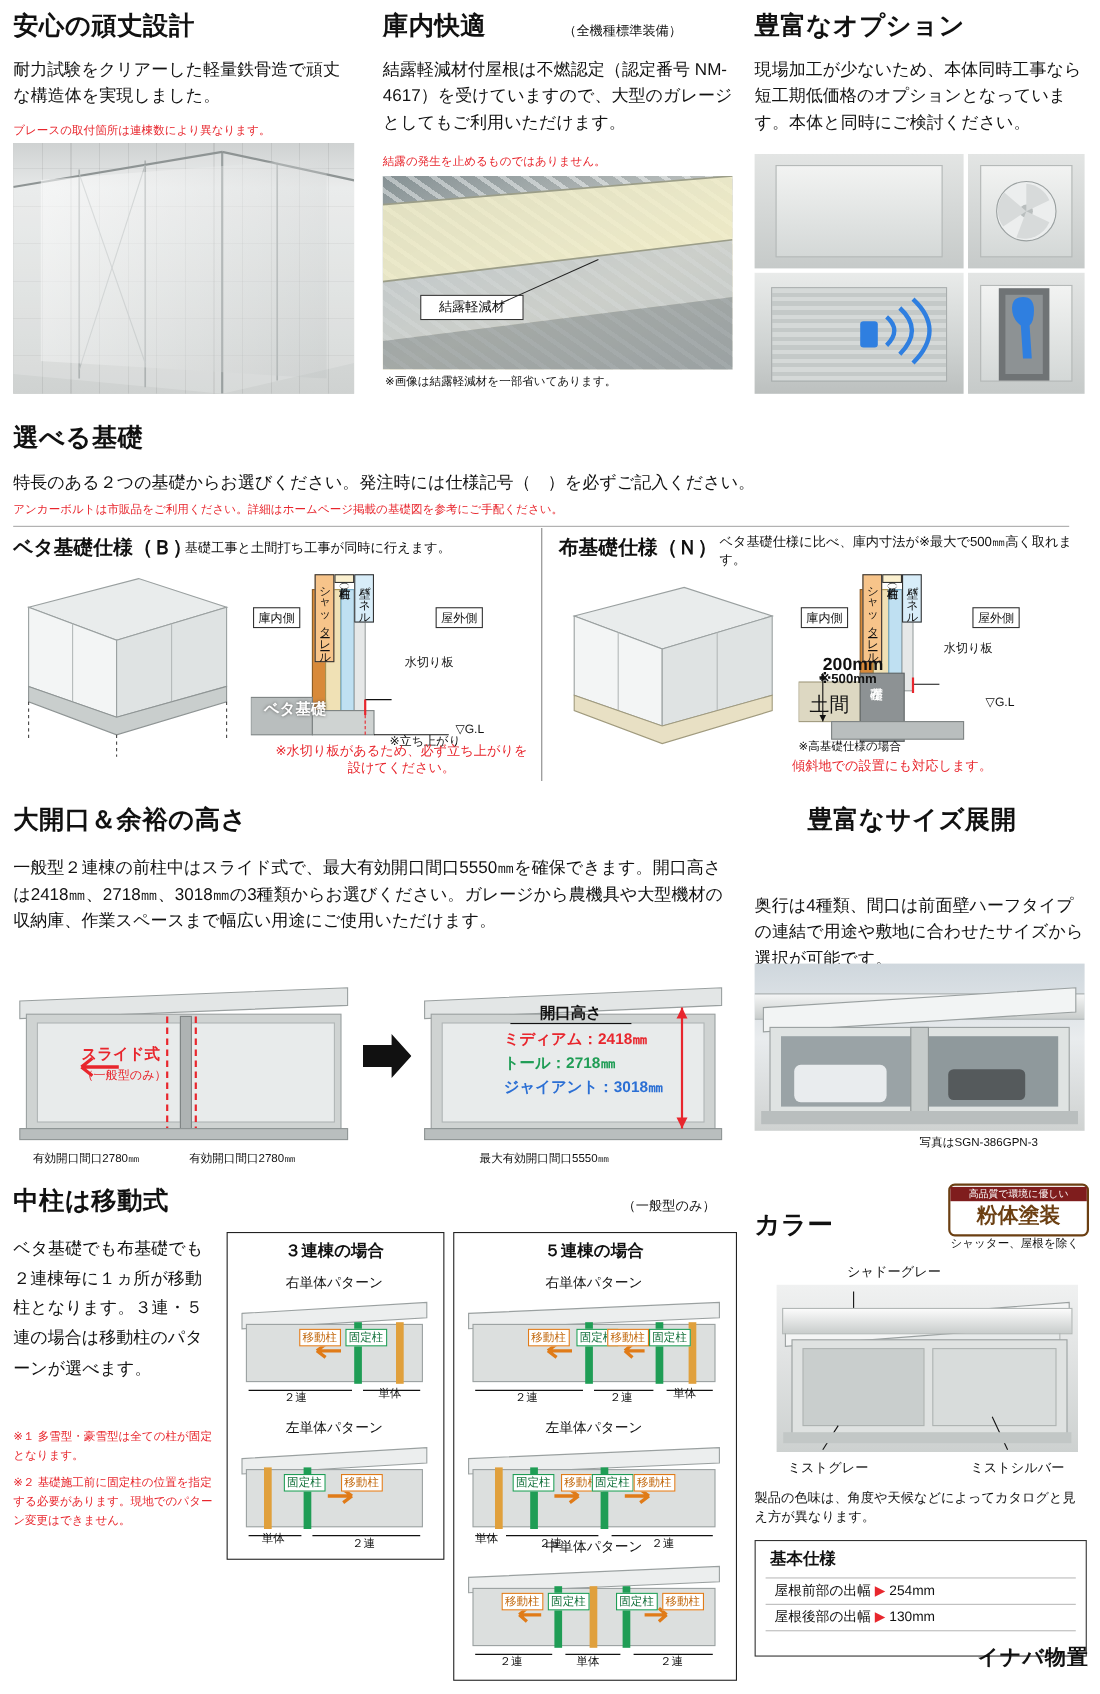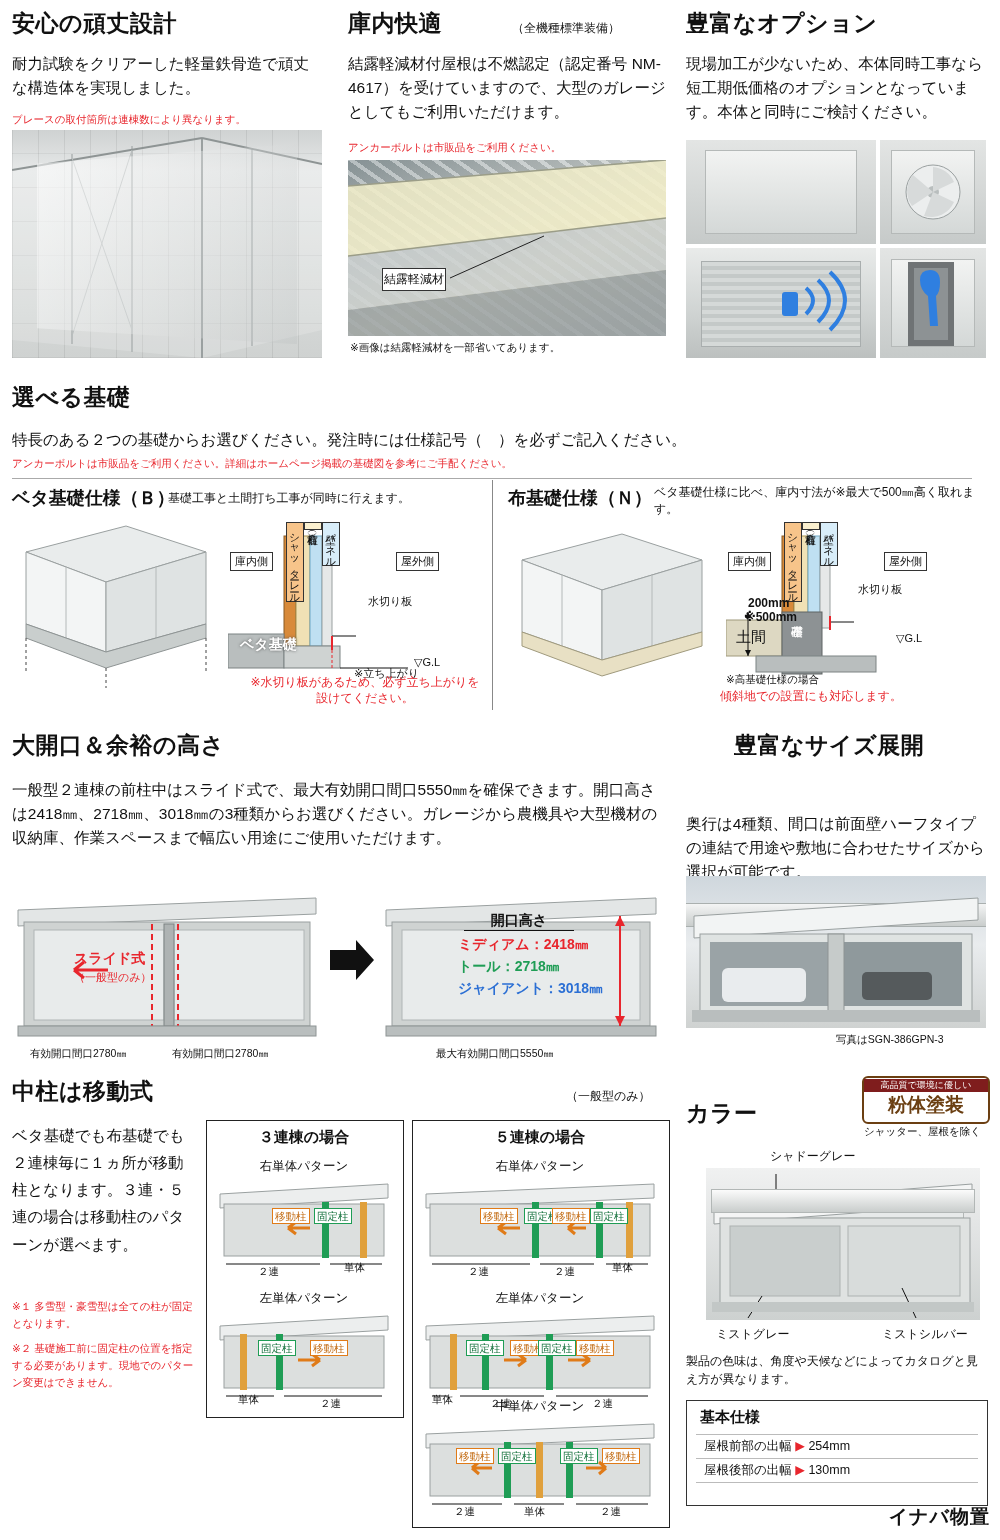--- a/index.html
+++ b/index.html
@@ -81,21 +81,21 @@
 
   .hdr-rule{position:absolute;height:2px;background:#111;}
 
   .tag{position:absolute;font-size:11px;background:#fff;border:1px solid #333;padding:1px 4px;}
   .tag-v{writing-mode:vertical-rl;text-orientation:upright;font-size:10.5px;padding:3px 1px;}
   .tag-plain{position:absolute;font-size:11px;}
 
   .spec-box{position:absolute;border:1px solid #333;background:#fff;}
   .spec-row{font-size:12.5px;padding:2px 8px;}
 
-  .brand{position:absolute;right:10px;bottom:10px;font-size:19px;font-weight:bold;color:#111;letter-spacing:1px;}
+  .brand{position:absolute;right:10px;bottom:20px;font-size:19px;font-weight:bold;color:#111;letter-spacing:1px;}
 
   .badge-coat{position:absolute;border:2px solid #6b3f12;border-radius:6px;background:#fff;}
 </style>
 </head>
 <body>
 
 <div class="abs h1" style="left:12px;top:8px;">安心の頑丈設計</div>
 <div class="abs body" style="left:12px;top:52px;width:310px;">耐力試験をクリアーした軽量鉄骨造で頑丈な構造体を実現しました。</div>
 <div class="abs xsmall red" style="left:12px;top:112px;width:310px;">ブレースの取付箇所は連棟数により異なります。</div>
 <div class="photo ph-interior" style="left:12px;top:130px;width:310px;height:228px;">
@@ -108,30 +108,30 @@
     <line x1="0" y1="40" x2="190" y2="8" stroke="#8e9494" stroke-width="2"></line>
     <line x1="190" y1="8" x2="310" y2="34" stroke="#8e9494" stroke-width="2"></line>
     <line x1="60" y1="28" x2="120" y2="200" stroke="#b9bebe" stroke-width="1"></line>
     <line x1="120" y1="20" x2="60" y2="206" stroke="#b9bebe" stroke-width="1"></line>
   </svg>
 </div>
 
 <div class="abs h1" style="left:348px;top:8px;">庫内快適</div>
 <div class="abs small" style="left:512px;top:20px;">（全機種標準装備）</div>
 <div class="abs body" style="left:348px;top:52px;width:318px;">結露軽減材付屋根は不燃認定（認定番号 NM-4617）を受けていますので、大型のガレージとしてもご利用いただけます。</div>
-<div class="abs xsmall red" style="left:348px;top:140px;width:318px;">アンカーボルトは市販品をご利用ください。</div>
+<div class="abs xsmall red" style="left:348px;top:140px;width:318px;">結露の発生を止めるものではありません。</div>
 <div class="photo ph-ceiling" style="left:348px;top:160px;width:318px;height:176px;">
   <svg width="318" height="176" style="position:absolute;left:0;top:0">
     <polygon points="0,26 318,0 318,58 0,96" fill="rgba(240,236,200,0.85)"></polygon>
     <polygon points="0,96 318,58 318,110 0,150" fill="rgba(200,205,205,0.8)"></polygon>
     <polygon points="0,150 318,110 318,176 0,176" fill="rgba(150,158,160,0.8)"></polygon>
     <line x1="0" y1="26" x2="318" y2="0" stroke="#9b9d88" stroke-width="1.5"></line>
     <line x1="0" y1="96" x2="318" y2="58" stroke="#9b9d88" stroke-width="1.5"></line>
   </svg>
-  <div class="abs" style="left:34px;top:108px;background:#fff;border:1px solid #333;font-size:12px;padding:2px 1px;text-align:right;">結露軽減材</div>
+  <div class="abs" style="left:34px;top:108px;background:#fff;border:1px solid #333;font-size:12px;padding:2px 16px;text-align:right;">結露軽減材</div>
   <svg width="120" height="60" style="position:absolute;left:100px;top:70px">
     <line x1="2" y1="48" x2="96" y2="6" stroke="#222" stroke-width="1"></line>
   </svg>
 </div>
 <div class="abs xsmall" style="left:350px;top:340px;">※画像は結露軽減材を一部省いてあります。</div>
 
 <div class="abs h1" style="left:686px;top:8px;">豊富なオプション</div>
 <div class="abs body" style="left:686px;top:52px;width:300px;">現場加工が少ないため、本体同時工事なら短工期低価格のオプションとなっています。本体と同時にご検討ください。</div>
 <div class="photo ph-panel" style="left:686px;top:140px;width:190px;height:104px;"></div>
 <div class="photo ph-panel" style="left:880px;top:140px;width:106px;height:104px;">
@@ -237,23 +237,23 @@
     <line x1="22" y1="96" x2="22" y2="140" stroke="#111"></line>
     <path d="M22 96 l-3 6 l6 0 z" fill="#111"></path>
     <path d="M22 140 l-3 -6 l6 0 z" fill="#111"></path>
   </svg>
   <div class="tag" style="left:2px;top:36px;">庫内側</div>
   <div class="tag" style="left:158px;top:36px;">屋外側</div>
   <div class="tag tag-v" style="left:58px;top:6px;background:#f7c48a;">シャッターレール</div>
   <div class="tag tag-v" style="left:76px;top:6px;background:#fbf0cf;">柱前（右）</div>
   <div class="tag tag-v" style="left:94px;top:6px;background:#d8edf9;">壁パネル</div>
   <div class="tag-plain" style="left:132px;top:66px;">水切り板</div>
-  <div class="abs bold" style="left:22px;top:80px;font-size:12px;">200mm</div>
+  <div class="abs bold" style="left:22px;top:80px;font-size:16px;">200mm</div>
   <div class="abs bold" style="left:18px;top:94px;font-size:12px;">※500mm</div>
-  <div class="abs" style="left:10px;top:112px;font-size:15px;">土間</div>
+  <div class="abs" style="left:10px;top:112px;font-size:18px;">土間</div>
   <div class="abs" style="left:62px;top:100px;font-size:12px;color:#fff;writing-mode:vertical-rl;text-orientation:upright;">布基礎</div>
   <div class="abs xsmall" style="left:0px;top:156px;">※高基礎仕様の場合</div>
 </div>
 <div class="abs xsmall red" style="left:720px;top:688px;font-size:12px;">傾斜地での設置にも対応します。</div>
 
 <div class="abs h1" style="left:12px;top:730px;">大開口＆余裕の高さ</div>
 <div class="abs body" style="left:12px;top:778px;width:648px;">一般型２連棟の前柱中はスライド式で、最大有効開口間口5550㎜を確保できます。開口高さは2418㎜、2718㎜、3018㎜の3種類からお選びください。ガレージから農機具や大型機材の収納庫、作業スペースまで幅広い用途にご使用いただけます。</div>
 
 <div class="abs" style="left:12px;top:884px;width:310px;height:160px;">
   <svg width="310" height="160">

